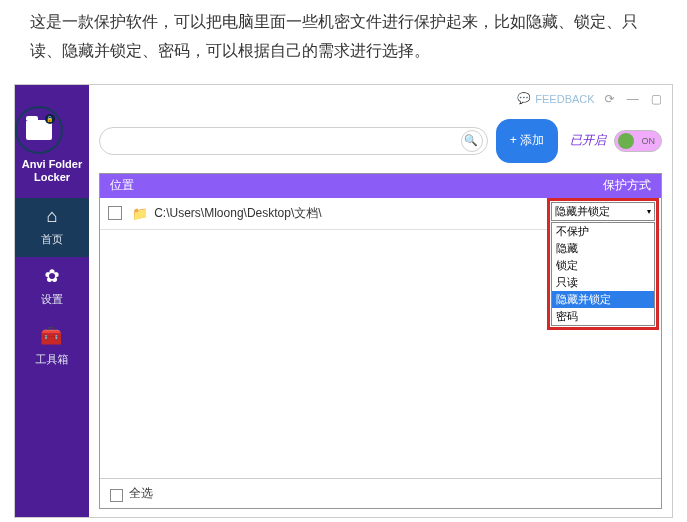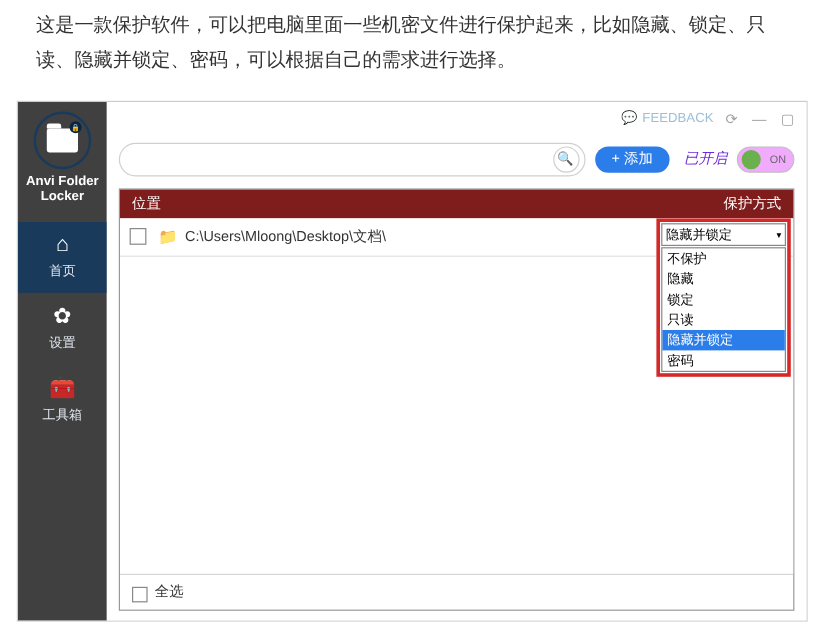--- a/index.html
+++ b/index.html
@@ -2,21 +2,21 @@
 <html><head>
   <meta charset="utf-8">
   <style>
     * { margin: 0; padding: 0; box-sizing: border-box; font-family: "Microsoft YaHei", Arial, sans-serif; }
     body { width: 687px; height: 522px; background: #fff; }
     
     .intro-text { padding: 8px 30px 18px; font-size: 16px; line-height: 1.8; color: #333; }
     
     .app-window { border: 1px solid #ccc; margin: 0 14px 8px; height: 434px; display: flex; position: relative; }
     
-    .sidebar { width: 74px; background: #404040; color: #cfd8e3; display: flex; flex-direction: column; align-items: center; padding-top: 8px; }
+    .sidebar { width: 74px; background: #4c1d95; color: #cfd8e3; display: flex; flex-direction: column; padding-top: 21px; }
     
     .logo-circle { width: 48px; height: 48px; border: 2px solid #1a3a5c; border-radius: 50%; display: flex; align-items: center; justify-content: center; position: relative; margin-bottom: 4px; }
     .logo-folder { width: 26px; height: 20px; background: #fff; border-radius: 2px; position: relative; }
     .logo-folder::before { content: ""; position: absolute; top: -4px; left: 0; width: 12px; height: 4px; background: #fff; border-radius: 2px 2px 0 0; }
     .logo-lock { position: absolute; top: 6px; right: 6px; width: 10px; height: 10px; background: #0a2540; border-radius: 50%; display: flex; align-items: center; justify-content: center; }
     .logo-lock::after { content: "🔒"; font-size: 6px; color: #fff; }
     
     .app-name { font-size: 11px; font-weight: bold; text-align: center; color: #fff; line-height: 1.2; margin-bottom: 14px; }
     
     .nav-item { width: 100%; padding: 8px 0 10px; text-align: center; cursor: pointer; }
@@ -30,28 +30,28 @@
     
     .top-controls { height: 28px; display: flex; align-items: center; justify-content: flex-end; padding: 0 8px; gap: 8px; }
     .feedback { color: #9bbfd9; font-size: 11px; display: flex; align-items: center; gap: 4px; }
     .feedback-icon { color: #9bbfd9; }
     .ctrl-icon { color: #a0a0a0; font-size: 12px; cursor: pointer; padding: 0 2px; }
     
     .toolbar { display: flex; align-items: center; padding: 6px 10px 10px; gap: 8px; }
     .search-wrap { flex: 1; border: 1px solid #d0d0d0; border-radius: 16px; height: 28px; display: flex; align-items: center; padding: 0 4px 0 12px; }
     .search-wrap input { border: none; flex: 1; outline: none; font-size: 12px; }
     .search-btn { width: 22px; height: 22px; border-radius: 50%; border: 1px solid #d0d0d0; display: flex; align-items: center; justify-content: center; font-size: 11px; color: #888; cursor: pointer; }
-    .add-btn { background: #2b7de9; color: #fff; border: none; border-radius: 14px; height: 22px; padding: 0 14px; font-size: 12px; display: flex; align-items: center; gap: 4px; cursor: pointer; }
+    .add-btn { background: #2b7de9; color: #fff; border: none; border-radius: 14px; height: 44px; padding: 0 14px; font-size: 12px; display: flex; align-items: center; gap: 4px; cursor: pointer; }
     .toggle-label { font-size: 12px; color: #6d28d9; margin-left: 4px; font-style: italic; }
     .toggle-switch { width: 48px; height: 22px; border: 1px solid #c0c0c0; border-radius: 12px; display: flex; align-items: center; position: relative; cursor: pointer; background: #f0abfc; }
     .toggle-knob { width: 16px; height: 16px; background: #6ab04c; border-radius: 50%; position: absolute; left: 3px; }
     .toggle-text { font-size: 9px; color: #666; position: absolute; right: 6px; }
     
     .table-container { flex: 1; margin: 0 10px 8px; border: 1px solid #999; display: flex; flex-direction: column; }
-    .table-header { background: #7f1d1d; color: #fff; display: flex; height: 24px; align-items: center; font-size: 12px; }
+    .table-header { background: #8b5cf6; color: #fff; display: flex; height: 24px; align-items: center; font-size: 12px; }
     .col-location { flex: 1; padding-left: 10px; }
     .col-method { width: 120px; padding-right: 10px; text-align: right; }
     
     .table-body { flex: 1; position: relative; background: #fff; }
     .table-row { display: flex; align-items: center; height: 32px; border-bottom: 1px solid #e0e0e0; padding: 0 8px; }
     .row-check { width: 14px; height: 14px; border: 1px solid #888; margin-right: 10px; }
     .row-icon { color: #333; margin-right: 6px; font-size: 13px; }
     .row-path { flex: 1; font-size: 12px; color: #333; }
     .row-select { width: 100px; height: 18px; border: 1px solid #888; font-size: 11px; padding: 0 2px; background: #fff; display: flex; align-items: center; justify-content: space-between; margin-right: 2px; }
     .row-select-arrow { font-size: 8px; }

